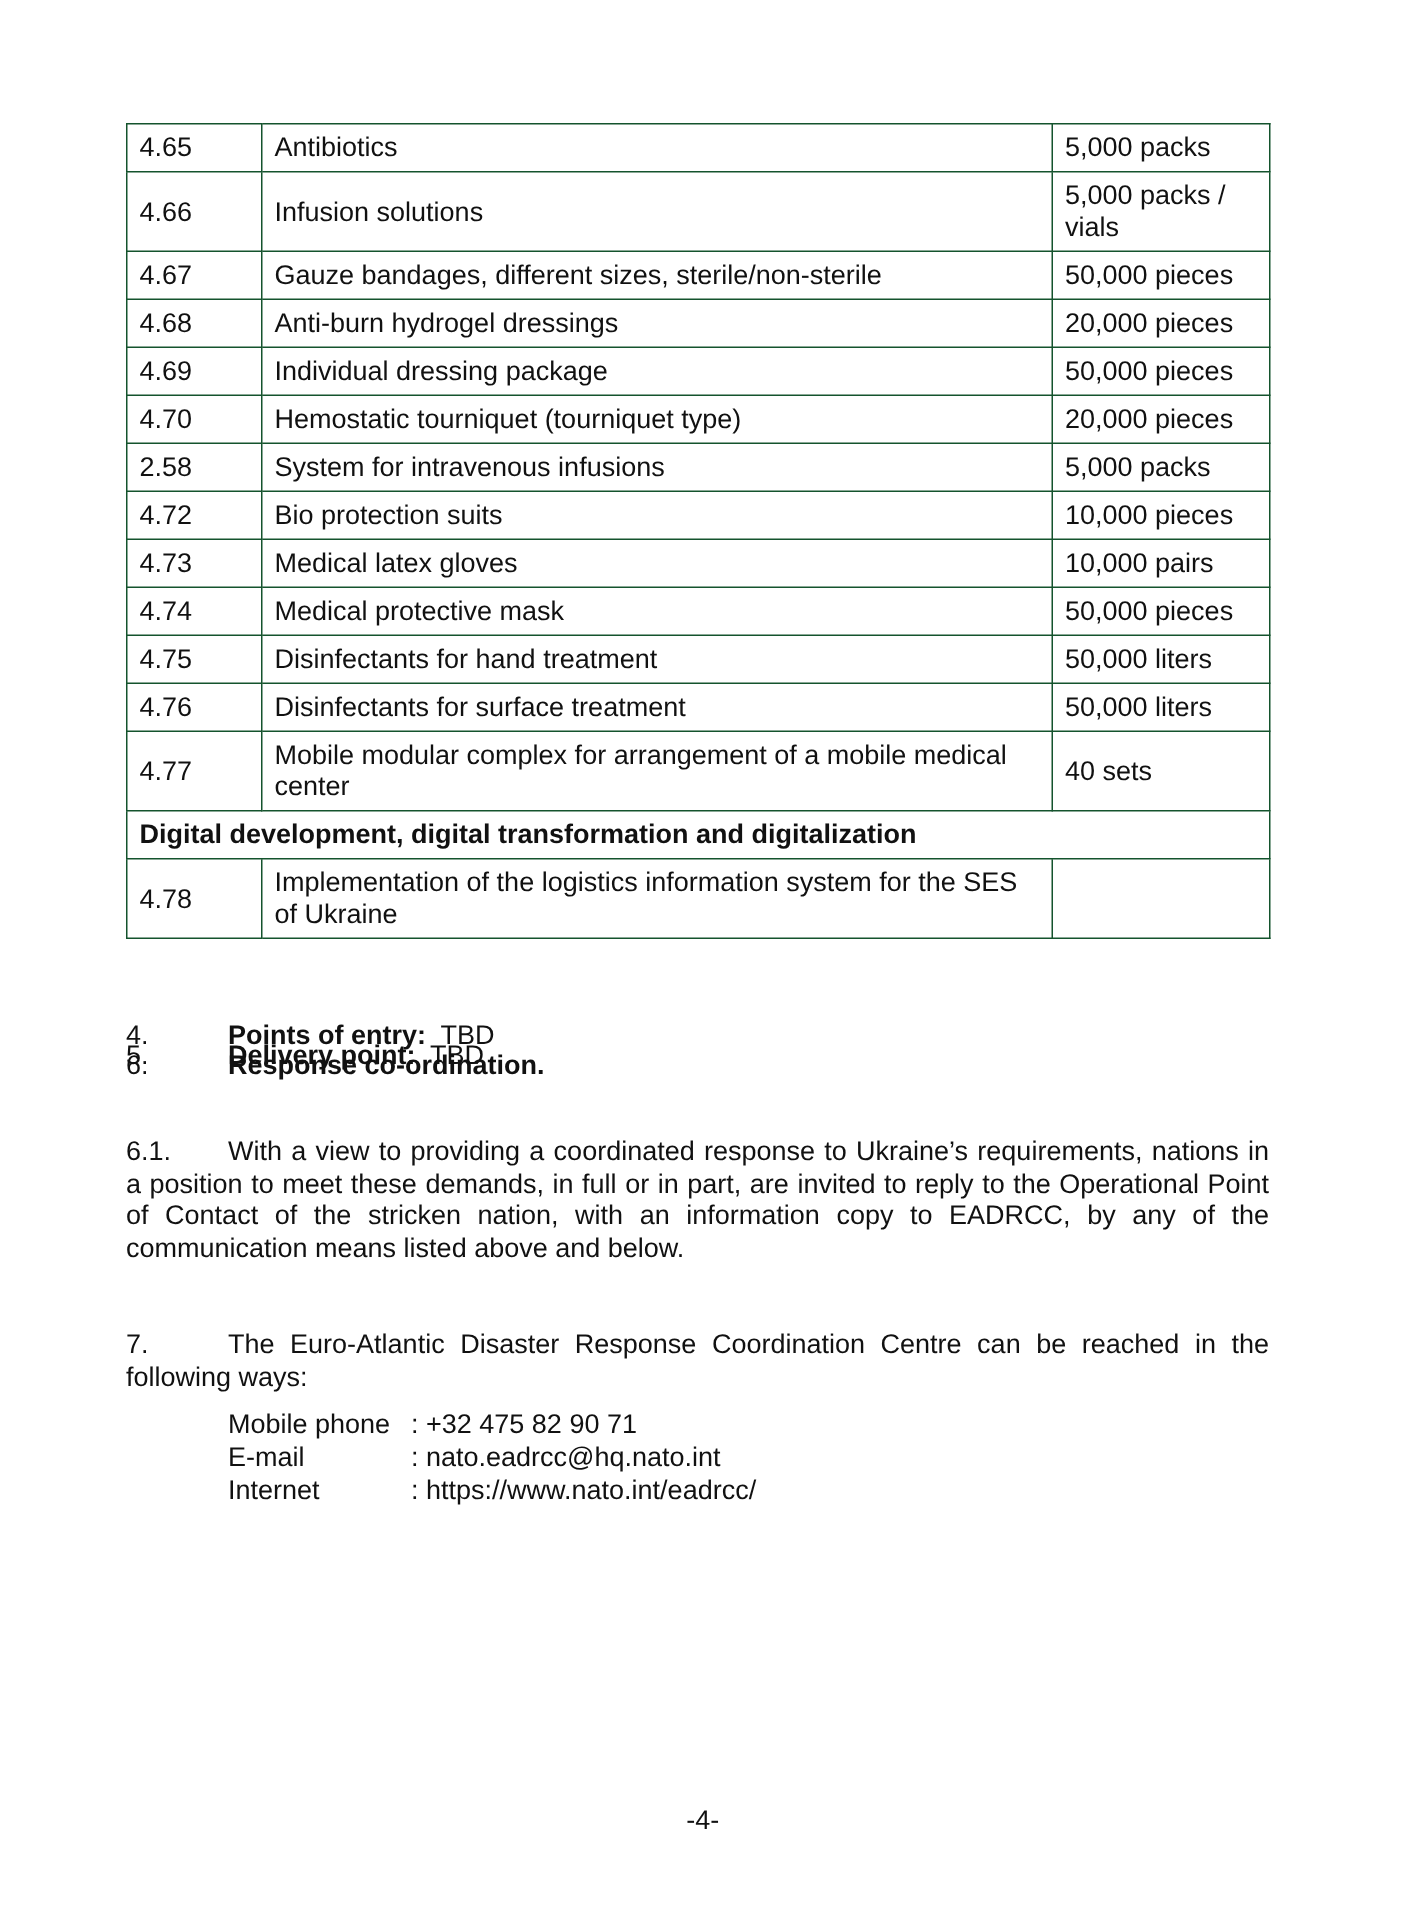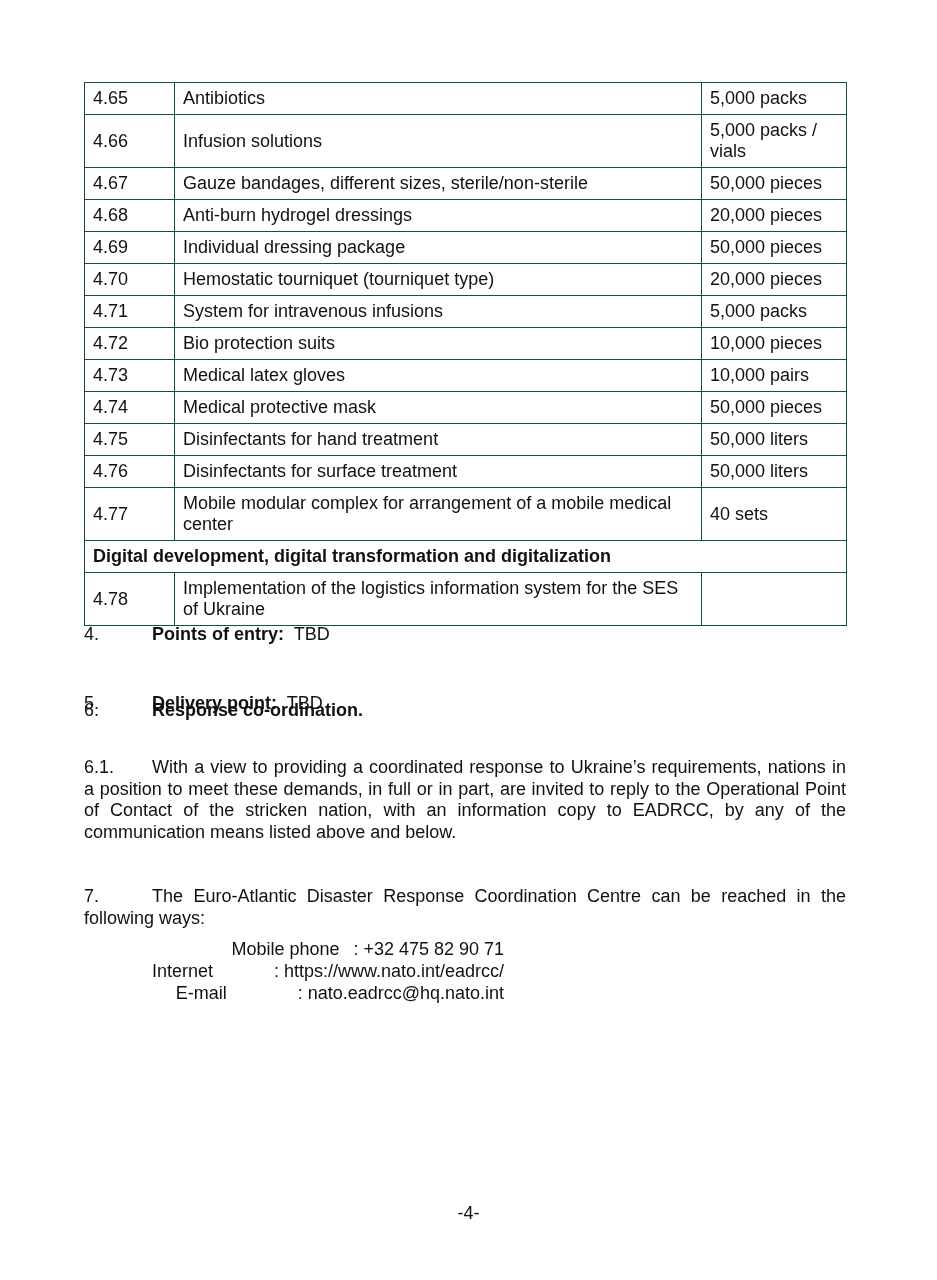--- a/index.html
+++ b/index.html
@@ -21,21 +21,21 @@
   tr.r-single td { height: 31px; }
   tr.r-double td { height: 52px; }
   tr.r-section td { height: 31px; font-weight: bold; }
 
   .para { position: absolute; left: 84px; width: 762px; font-size: 18px; line-height: 21.5px; }
   .num { display: inline-block; width: 68px; }
   .bold { font-weight: bold; }
   .justify { text-align: justify; text-align-last: left; }
 
   .contact { position: absolute; left: 152px; top: 938px; font-size: 18px; line-height: 22px; }
-  .contact .row { display: flex; justify-content: flex-end; }
+  .contact .row { display: flex; }
   .contact .lbl { display: inline-block; width: 122px; }
 
   .page-no { position: absolute; left: 0; width: 937px; top: 1203px; text-align: center; font-size: 18px; }
 </style>
 </head>
 <body>
 
 <table class="req">
   <colgroup>
       <col class="c-num">
@@ -67,21 +67,21 @@
         <td>4.69</td>
         <td>Individual dressing package</td>
         <td>50,000 pieces</td>
       </tr>
       <tr class="r-single">
         <td>4.70</td>
         <td>Hemostatic tourniquet (tourniquet type)</td>
         <td>20,000 pieces</td>
       </tr>
       <tr class="r-single">
-        <td>4.71</td>
+        <td>2.58</td>
         <td>System for intravenous infusions</td>
         <td>5,000 packs</td>
       </tr>
       <tr class="r-single">
         <td>4.72</td>
         <td>Bio protection suits</td>
         <td>10,000 pieces</td>
       </tr>
       <tr class="r-single">
         <td>4.73</td>
@@ -112,21 +112,21 @@
         <td colspan="3">Digital development, digital transformation and digitalization</td>
       </tr>
       <tr class="r-double">
         <td>4.78</td>
         <td>Implementation of the logistics information system for the SES of Ukraine</td>
         <td></td>
       </tr>
     </tbody>
 </table>
 
-<div class="para" style="top:624px;">
+<div class="para" style="top:680px;">
   <span class="num">4.</span><span class="bold">Points of entry:</span>&nbsp; <span>TBD</span>
 </div>
 <div class="para" style="top:693px;">
   <span class="num">5.</span><span class="bold">Delivery point:</span>&nbsp; <span>TBD</span>
 </div>
 <div class="para" style="top:700px;">
   <span class="num">6.</span><span class="bold">Response co-ordination.</span>
 </div>
 <div class="para justify" style="top:757px;">
   <span class="num">6.1.</span><span>With a view to providing a coordinated response to Ukraine’s requirements, nations in a position to meet these demands, in full or in part, are invited to reply to the Operational Point of Contact of the stricken nation, with an information copy to EADRCC, by any of the communication means listed above and below.</span>
@@ -134,22 +134,22 @@
 <div class="para justify" style="top:886px;">
   <span class="num">7.</span><span>The Euro-Atlantic Disaster Response Coordination Centre can be reached in the following ways:</span>
 </div>
 
 <div class="contact">
   <div class="row">
     <span class="lbl">Mobile phone</span>
       <span>: +32 475 82 90 71</span>
   </div>
   <div class="row">
+    <span class="lbl">E-mail</span>
+      <span>: nato.eadrcc@hq.nato.int</span>
+  </div>
+  <div class="row">
     <span class="lbl">Internet</span>
       <span>: https://www.nato.int/eadrcc/</span>
-  </div>
-  <div class="row">
-    <span class="lbl">E-mail</span>
-      <span>: nato.eadrcc@hq.nato.int</span>
   </div>
 </div>
 
 <div class="page-no">-4-</div>
 
 </body></html>

